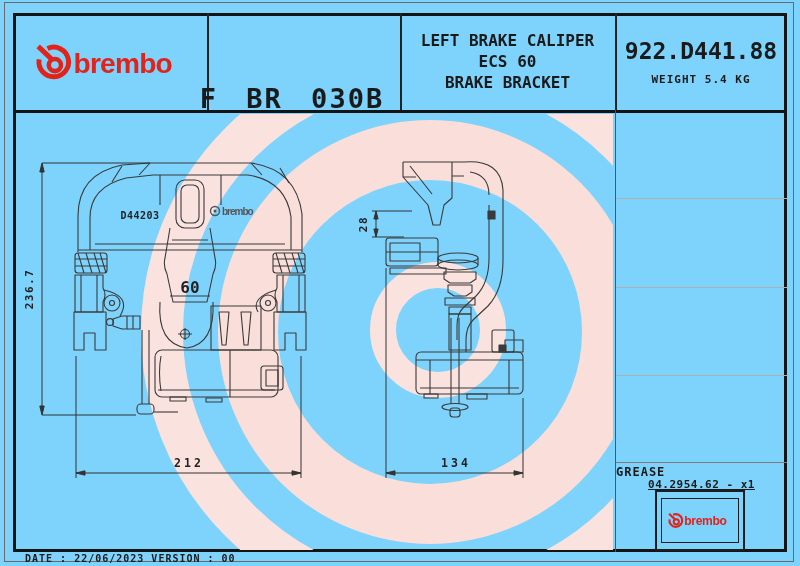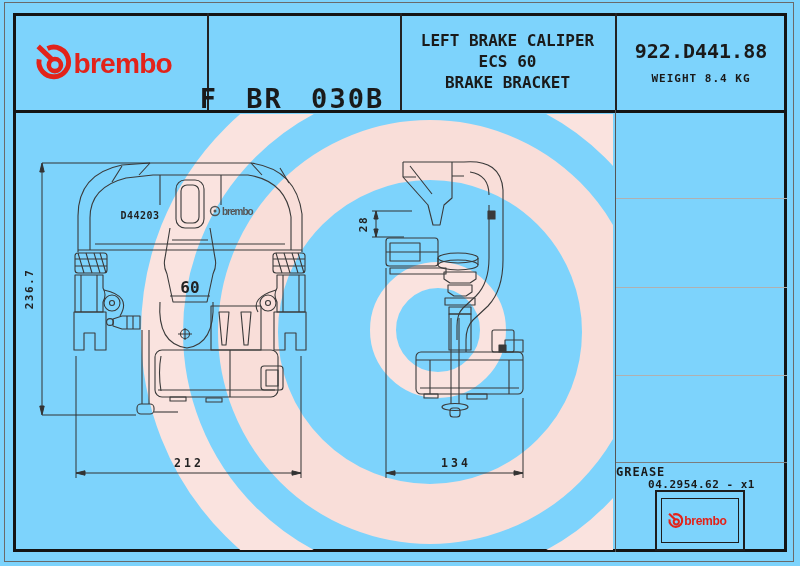--- a/index.html
+++ b/index.html
@@ -9,29 +9,29 @@
         border:1px solid #6a6a6a;box-sizing:border-box;}
   .main-border{position:absolute;left:13px;top:13px;width:774px;height:539px;
         border:3px solid #141414;box-sizing:border-box;}
   .header-bottom{position:absolute;left:13px;top:110px;width:774px;height:0;
         border-top:3px solid #141414;}
   .vdiv{position:absolute;top:13px;height:97px;width:0;border-left:2px solid #222;}
   .cell{position:absolute;top:13px;height:97px;display:flex;flex-direction:column;
         align-items:center;justify-content:center;box-sizing:border-box;}
   .part-code{font-size:27px;font-weight:bold;letter-spacing:2px;word-spacing:10px;white-space:nowrap;}
   .desc-line{font-size:16px;font-weight:bold;line-height:21px;white-space:nowrap;}
-  .part-number{font-size:20px;font-weight:bold;white-space:nowrap;}
+  .part-number{font-size:23px;font-weight:bold;white-space:nowrap;}
   .weight{font-size:11px;font-weight:bold;margin-top:9px;letter-spacing:1px;white-space:nowrap;}
   .right-col-line{position:absolute;left:615px;top:110px;height:442px;width:0;border-left:1px solid #555;}
   .row-line{position:absolute;left:616px;width:171px;height:0;border-top:1px solid #b0b0b0;}
   .grease-line{position:absolute;left:616px;width:171px;height:0;border-top:1px solid #7c7c7c;}
   .grease-label{position:absolute;left:616px;top:465px;width:171px;
         font-size:12px;font-weight:bold;letter-spacing:1px;}
   .grease-part{position:absolute;left:616px;top:478px;width:171px;text-align:center;
-        font-size:11px;font-weight:bold;letter-spacing:0.5px;white-space:nowrap;}
+        font-size:11px;font-weight:bold;letter-spacing:0.5px;white-space:nowrap;text-decoration:underline;}
   .grease-box{position:absolute;left:655px;top:490px;width:90px;height:61px;
         border:2px solid #1d1d1d;box-sizing:border-box;display:flex;align-items:center;justify-content:center;}
   .grease-box-inner{width:78px;height:45px;border:1px solid #1d1d1d;box-sizing:border-box;
         display:flex;align-items:center;justify-content:center;}
   .date-line{position:absolute;left:25px;top:553px;font-size:10px;font-weight:bold;
         letter-spacing:1px;white-space:nowrap;}
   .drawing-svg{position:absolute;left:0;top:0;width:800px;height:566px;}
   .logo-word{font-family:"Liberation Sans","DejaVu Sans",sans-serif;font-weight:bold;letter-spacing:-1px;}
   svg text.dim{font-family:"DejaVu Sans Mono","Liberation Mono",monospace;font-weight:bold;fill:#222;}
 </style>
@@ -59,21 +59,21 @@
   </div>
   <div class="vdiv" style="left:400px;"></div>
   <div class="cell" style="left:400px;width:215px;">
     <div class="desc-line">LEFT BRAKE CALIPER</div>
     <div class="desc-line">ECS 60</div>
     <div class="desc-line">BRAKE BRACKET</div>
   </div>
   <div class="vdiv" style="left:615px;"></div>
   <div class="cell" style="left:615px;width:172px;">
     <div class="part-number">922.D441.88</div>
-    <div class="weight">WEIGHT 8.4 KG</div>
+    <div class="weight">WEIGHT 5.4 KG</div>
   </div>
   <div class="header-bottom"></div>
 
   <div class="right-col-line"></div>
   <div class="row-line" style="top:198px;"></div>
   <div class="row-line" style="top:287px;"></div>
   <div class="row-line" style="top:375px;"></div>
   <div class="grease-line" style="top:462px;"></div>
   <div class="grease-label">GREASE</div>
   <div class="grease-part">04.2954.62 - x1</div>
@@ -219,14 +219,15 @@
 
       <path d="M386,473 H523 M386,268 V478 M523,398 V478"></path>
       <path d="M386,473 L395,470.8 V475.2 Z M523,473 L514,470.8 V475.2 Z" fill="#333"></path>
     </g>
     <text class="dim" font-size="11" letter-spacing="1.5" text-anchor="middle" transform="rotate(-90 33 289)" x="33" y="289">236.7</text>
     <text class="dim" font-size="11.5" letter-spacing="3" text-anchor="middle" x="189" y="467">212</text>
     <text class="dim" font-size="11" letter-spacing="1.5" text-anchor="middle" transform="rotate(-90 367 224)" x="367" y="224">28</text>
     <text class="dim" font-size="11.5" letter-spacing="3" text-anchor="middle" x="456" y="467">134</text>
   </svg>
 
+  <div class="date-line">DATE : 22/06/2023 VERSION : 00</div>
 
 </div>
 
 </body></html>

